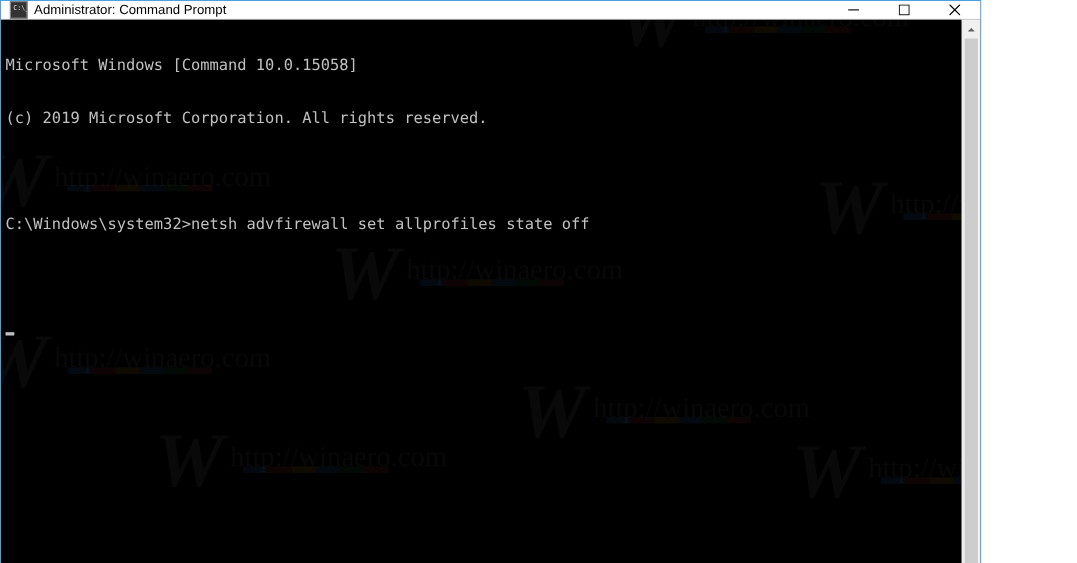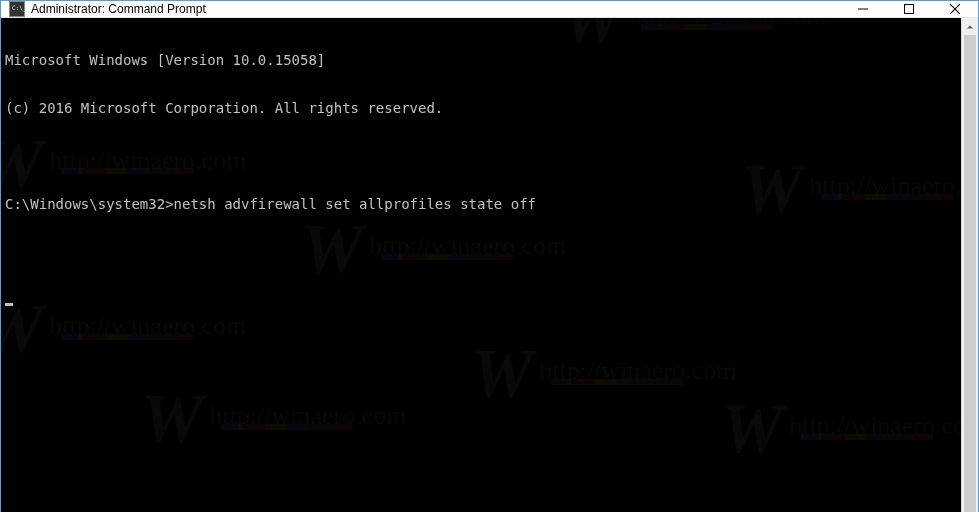--- a/index.html
+++ b/index.html
@@ -4,21 +4,21 @@
 <style>
   * { margin: 0; padding: 0; box-sizing: border-box; }
   body {
     background: #ffffff;
     font-family: "Segoe UI", Tahoma, sans-serif;
     width: 979px;
     height: 512px;
     overflow: hidden;
   }
   .window {
-    width: 979px;
+    width: 892px;
     height: 512px;
     border: 1px solid #4da0e0;
     display: flex;
     flex-direction: column;
     background: #ffffff;
   }
   .titlebar {
     height: 30px;
     background: #ffffff;
     display: flex;
@@ -175,22 +175,22 @@
       <button class="win-btn close" aria-label="Close">
         <svg viewBox="0 0 10 10">
             <path d="M0 0 L10 10 M10 0 L0 10" stroke="#000" stroke-width="1.2"></path>
           </svg>
       </button>
     </div>
   </div>
 
   <div class="console-wrap">
     <div class="console">
-      <div class="line">Microsoft Windows [Version 10.0.15058]</div>
-      <div class="line">(c) 2016 Microsoft Corporation. All rights reserved.</div>
+      <div class="line">Microsoft Windows [Command 10.0.15058]</div>
+      <div class="line">(c) 2019 Microsoft Corporation. All rights reserved.</div>
       <div class="line"></div>
       <div class="line">C:\Windows\system32&gt;netsh advfirewall set allprofiles state off</div>
       <div class="line"></div>
       <div class="line"><span class="cursor"></span></div>
 
       
       <div class="watermark" style="top:-10px;left:560px;"><span class="w-big">W</span><span>http://winaero.com</span></div>
       <div class="wm-bars" style="top:6px;left:640px;"><span class="b1"></span><span class="b2"></span><span class="b3"></span><span class="b4"></span><span class="b5"></span><span class="b6"></span></div>
 
       <div class="watermark" style="top:135px;left:-20px;"><span class="w-big">W</span><span>http://winaero.com</span></div>

